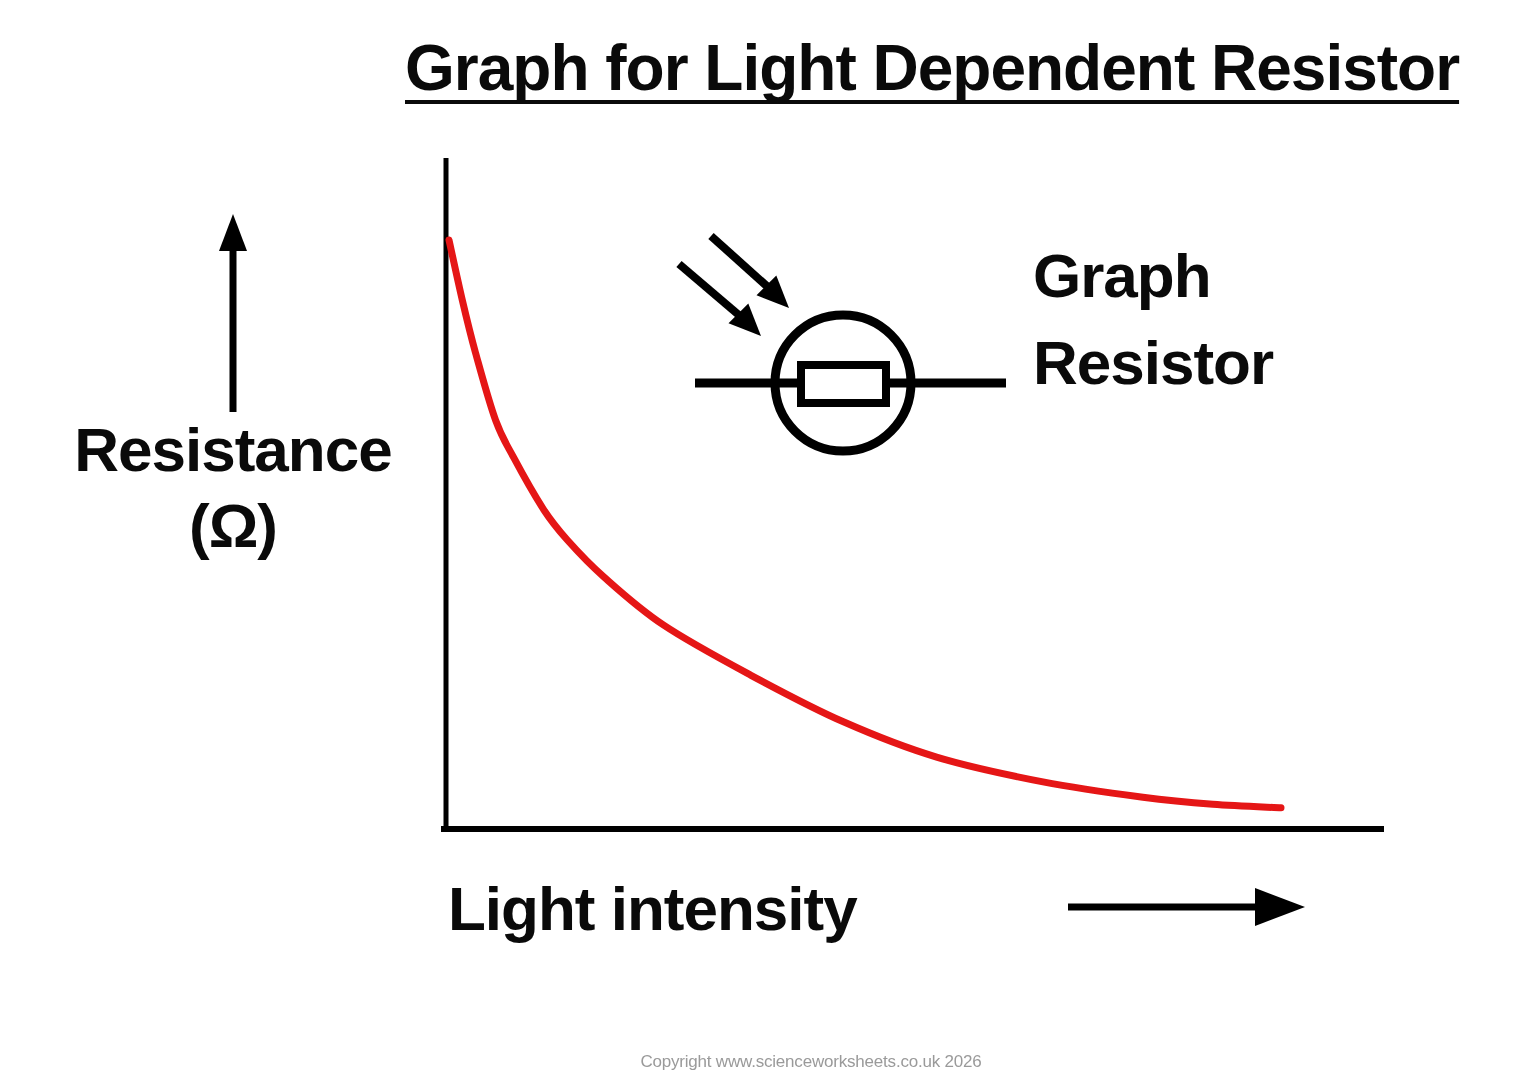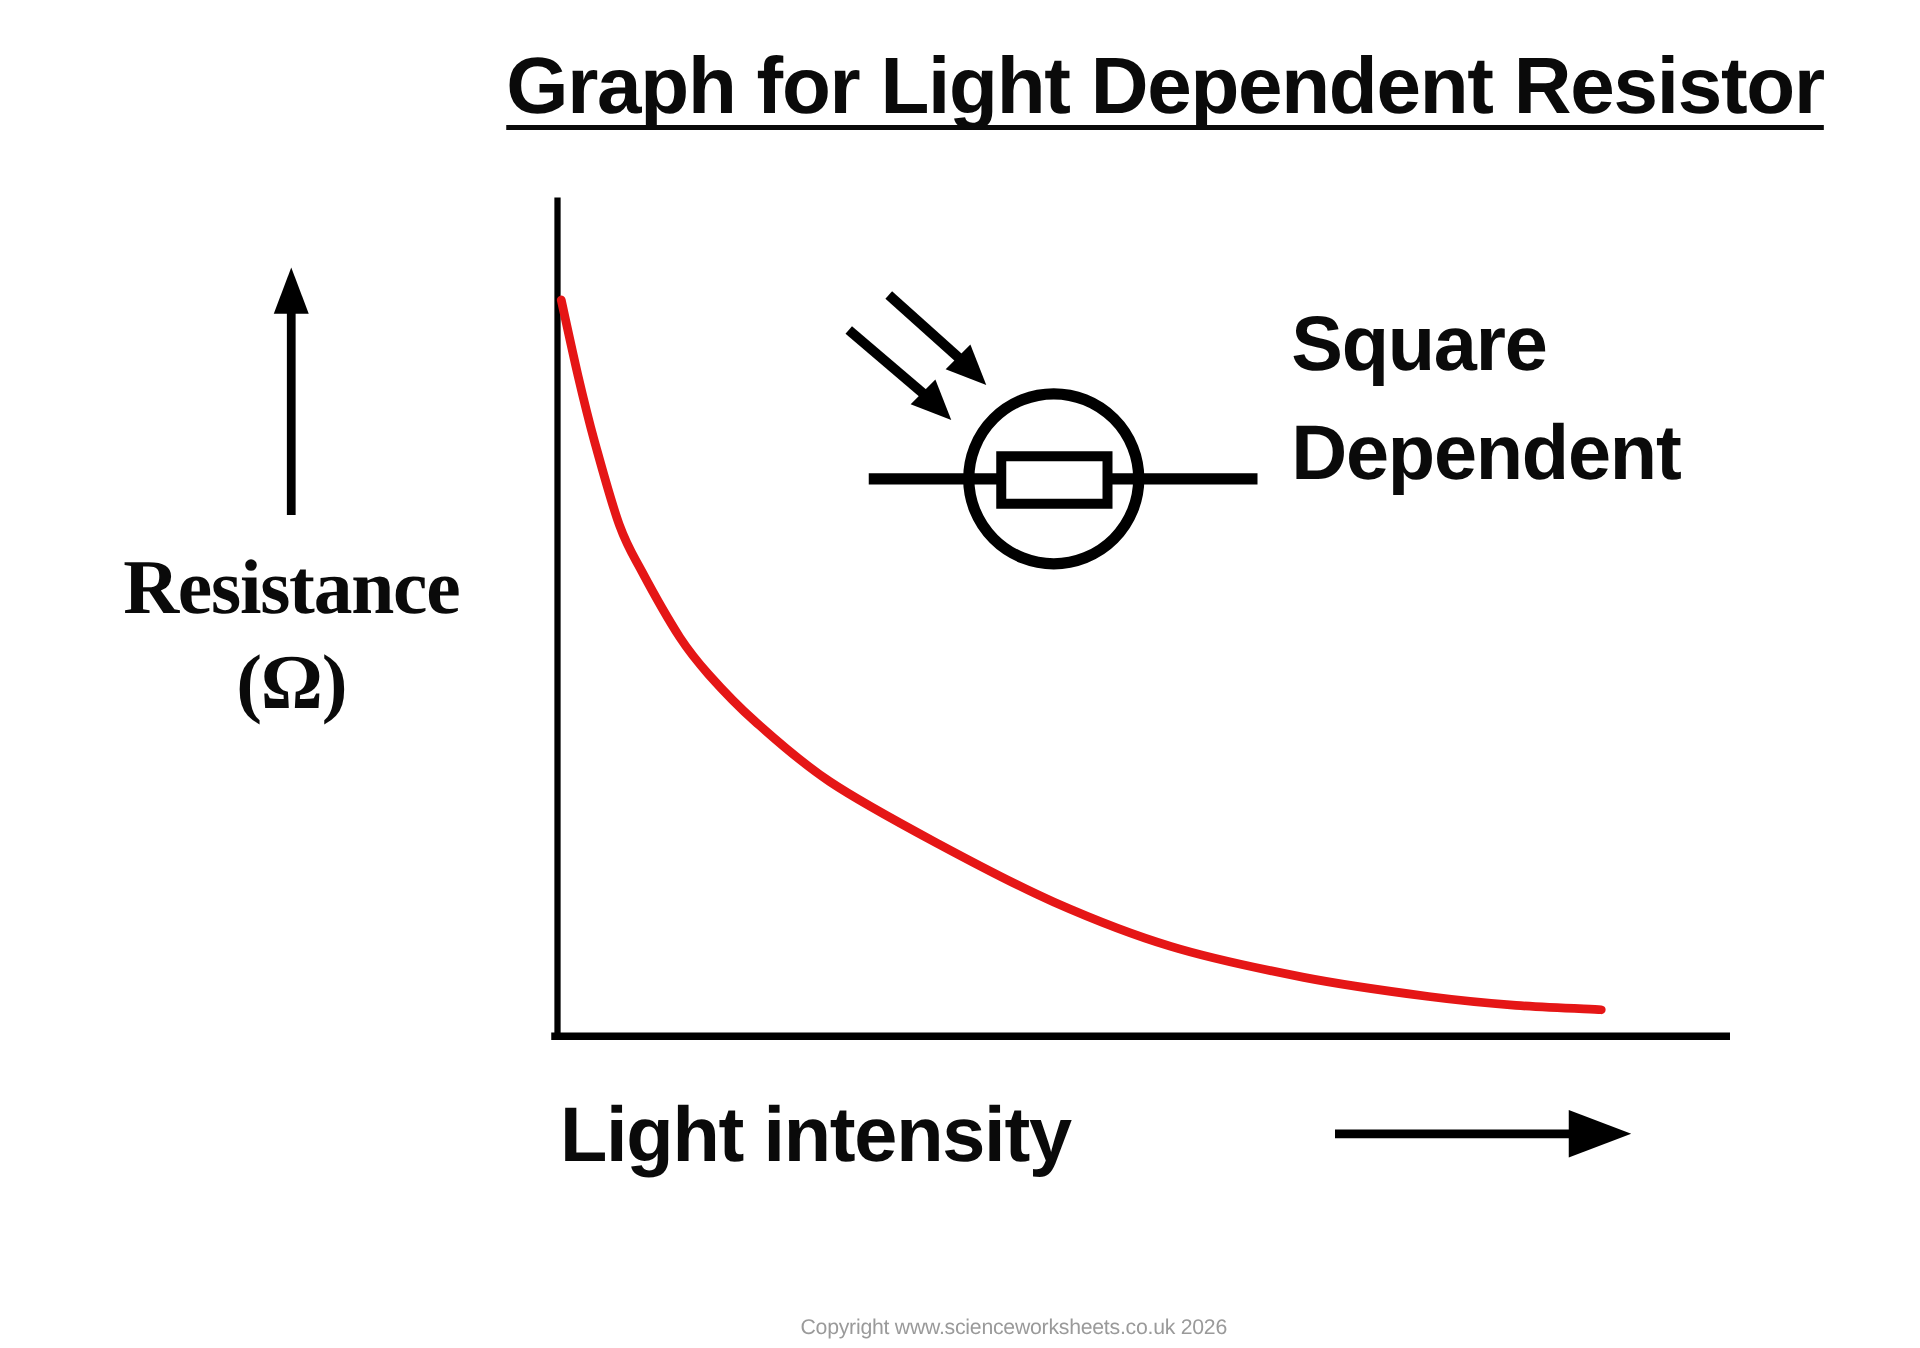--- a/index.html
+++ b/index.html
@@ -21,22 +21,22 @@
   .title{
     position:absolute;left:362px;top:32px;
     font-size:64px;line-height:1.15;
     text-decoration:underline;
     text-decoration-thickness:4px;
     text-underline-offset:10px;
     text-decoration-skip-ink:none;
     white-space:nowrap;
   }
   .y-label{
-    position:absolute;left:18px;top:432px;width:344px;
-    font-size:62px;line-height:76px;text-align:center;font-family:Liberation Serif, serif;
+    position:absolute;left:18px;top:412px;width:344px;
+    font-size:62px;line-height:76px;text-align:center;
   }
   .x-label{
     position:absolute;left:405px;top:866px;
     font-size:62px;line-height:86px;white-space:nowrap;
   }
   .sup{font-size:58%;position:relative;top:-0.48em;letter-spacing:0;}
   .symbol-label{
     position:absolute;left:990px;top:232px;
     font-size:62px;line-height:87px;white-space:nowrap;
   }
@@ -88,19 +88,19 @@
   <div class="y-label big">
     <div>Resistance</div>
     <div>(Ω)</div>
   </div>
 
   <div class="x-label big">
     <div>Light intensity</div>
   </div>
 
   <div class="symbol-label big">
-    <div>Square</div>
-    <div>Dependent</div>
+    <div>Graph</div>
+    <div>Resistor</div>
   </div>
 
   <div class="copyright">Copyright www.scienceworksheets.co.uk 2026</div>
 
 </div>
 
 </body></html>

